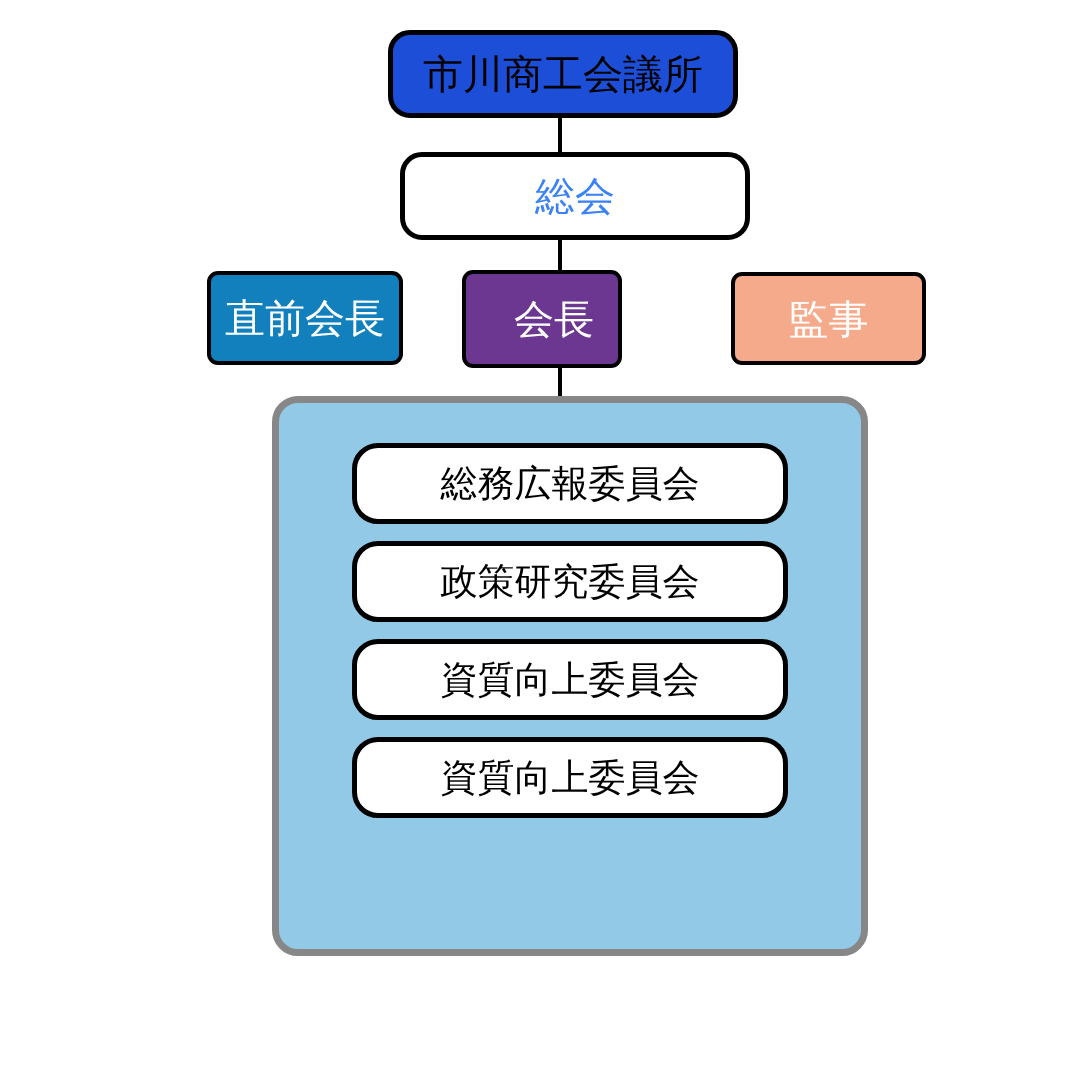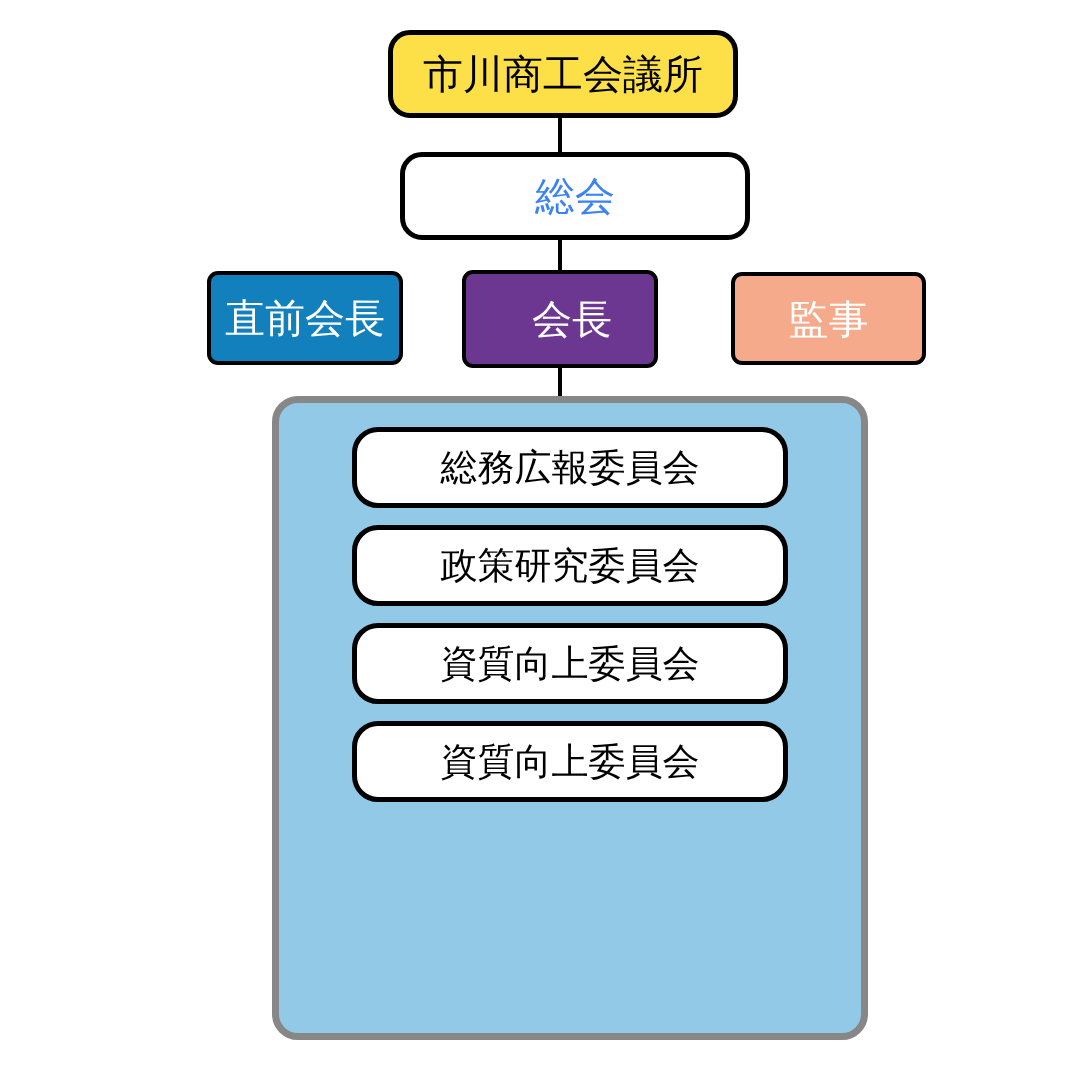--- a/index.html
+++ b/index.html
@@ -76,21 +76,21 @@
   
   #node-past-president {
     left: 207px;
     top: 271px;
     width: 196px;
     height: 94px;
   }
   #node-president {
     left: 462px;
     top: 270px;
-    width: 196px;
+    width: 160px;
     height: 98px;
     padding-left: 24px;
   }
   #node-auditor {
     left: 731px;
     top: 272px;
     width: 195px;
     height: 93px;
   }
 
@@ -110,31 +110,31 @@
     top: 360px;
     height: 58px;
   }
 
   
   #committees-panel {
     position: absolute;
     left: 272px;
     top: 396px;
     width: 596px;
-    height: 644px;
+    height: 560px;
     box-sizing: border-box;
     background: #92c9e6;
     border: 7px solid #878787;
     border-radius: 26px;
     z-index: 2;
     display: flex;
     flex-direction: column;
     align-items: center;
     justify-content: flex-start;
-    padding-top: 24px;
+    padding-top: 40px;
     gap: 17px;
   }
 
   .committee-box {
     position: relative;
     box-sizing: border-box;
     width: 436px;
     height: 81px;
     background: #ffffff;
     border: 5px solid #000000;
@@ -151,21 +151,21 @@
 <body style="background: rgb(255, 255, 255);">
 
 <div id="chart-root">
 
   <div class="connector under" id="connector-chamber-meeting" style="background: rgb(0, 0, 0);"></div>
 
   <div class="connector under" id="connector-meeting-president" style="background: rgb(0, 0, 0);"></div>
 
   <div class="connector under" id="connector-president-panel" style="background: rgb(0, 0, 0);"></div>
 
-  <div class="node node-plain" id="node-chamber" style="background: #fde047; color: rgb(0, 0, 0); border-color: rgb(0, 0, 0);">
+  <div class="node node-plain" id="node-chamber" style="background: #1d4ed8; color: rgb(0, 0, 0); border-color: rgb(0, 0, 0);">
     <span>市川商工会議所</span>
   </div>
 
   <div class="node node-plain" id="node-general-meeting" style="background: rgb(255, 255, 255); color: #3b82f6; border-color: rgb(0, 0, 0); margin-left: 12px;">
     <span>総会</span>
   </div>
 
   <div class="node node-color" id="node-past-president" style="background: rgb(17, 128, 189); color: rgb(255, 255, 255); border-color: rgb(0, 0, 0);">
     <span>直前会長</span>
   </div>

